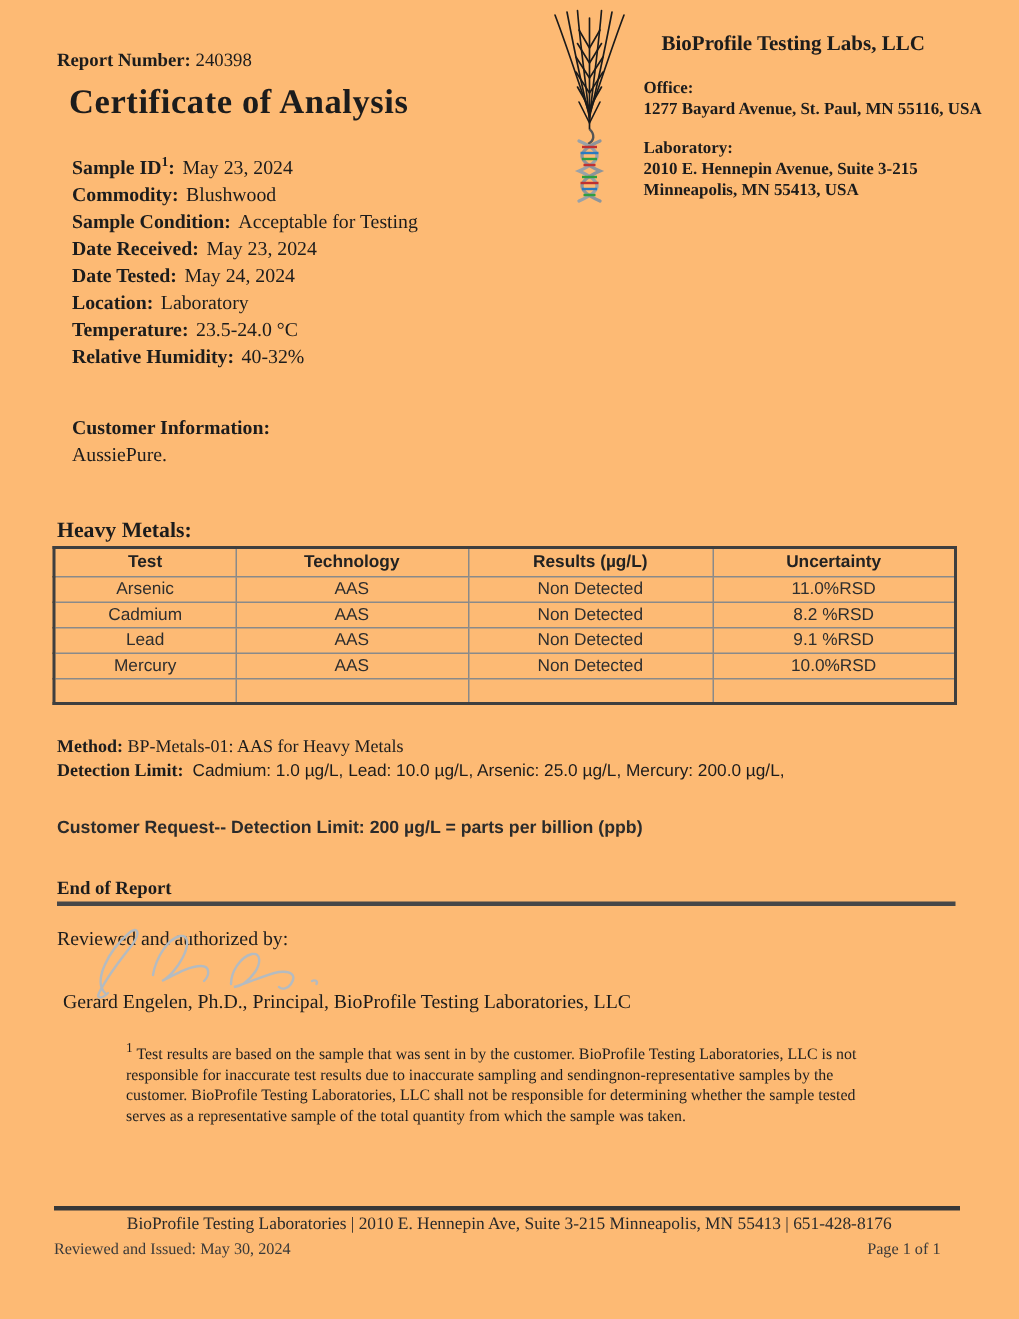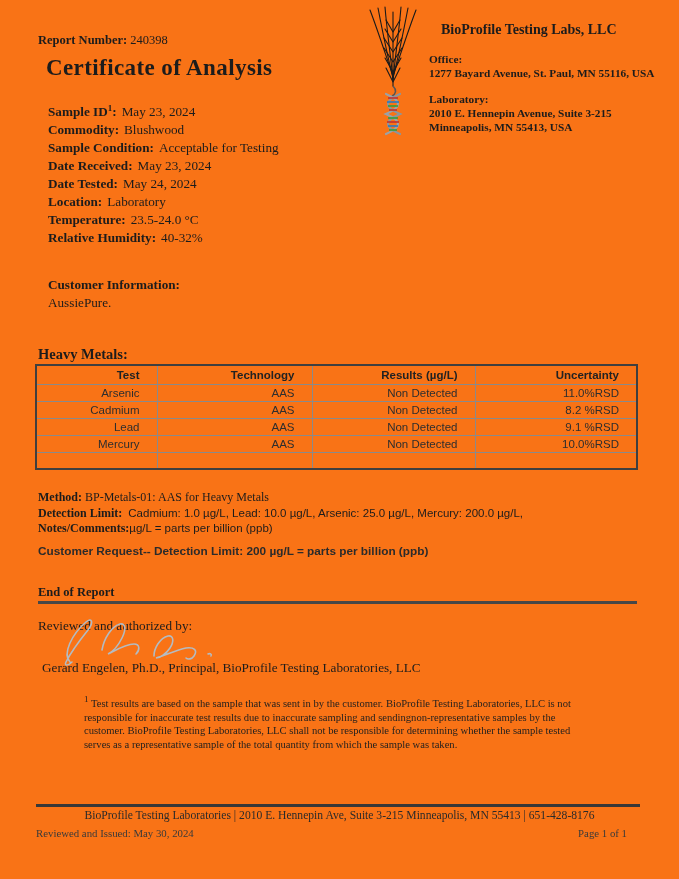--- a/index.html
+++ b/index.html
@@ -1,19 +1,19 @@
 <!DOCTYPE html>
 <html><head>
 <meta charset="utf-8">
 <style>
   * { margin:0; padding:0; box-sizing:border-box; }
   body { background:#e8e8e8; font-family:"Liberation Serif", serif; }
   .page {
     position:relative; width:679px; height:879px; margin:0 auto;
-    background:#f97316; color:#1c1c1c; overflow:hidden;
+    background:#fdba74; color:#1c1c1c; overflow:hidden;
   }
   .b { font-weight:bold; }
 
   .report-number { position:absolute; left:38px; top:33px; font-size:12.5px; font-weight:bold; }
   .report-number .val { font-weight:normal; }
   .doc-title { position:absolute; left:46px; top:55px; font-size:23px; font-weight:bold; letter-spacing:.4px; }
 
   .logo { position:absolute; left:366px; top:6px; }
   .company-name { position:absolute; left:441px; top:22px; font-size:14px; font-weight:bold; }
   .office-block { position:absolute; left:429px; top:52px; font-size:11.3px; font-weight:bold; line-height:14px; }
@@ -23,21 +23,21 @@
   .detail-line { height:18px; line-height:18px; white-space:nowrap; }
   .detail-line .val { margin-left:5px; }
   sup { font-size:9px; vertical-align:super; line-height:0; }
 
   .customer-block { position:absolute; left:48px; top:276px; font-size:13.2px; line-height:18px; }
 
   .hm-heading { position:absolute; left:38px; top:346px; font-size:14.5px; font-weight:bold; }
   .hm-table { position:absolute; left:35px; top:364px; border-collapse:collapse; table-layout:fixed;
     width:601px; font-family:"Liberation Sans", sans-serif; font-size:11.5px; color:#2e2e2e;
     border:2px solid #3f3f3f; }
-  .hm-table th, .hm-table td { border:1px solid #8a8a8a; padding:1px 17px; text-align:right;
+  .hm-table th, .hm-table td { border:1px solid #8a8a8a; padding:1px 17px; text-align:center;
     height:17px; overflow:hidden; white-space:nowrap; }
   .hm-table th { font-weight:bold; height:19px; color:#222; }
 
   .method-block { position:absolute; left:38px; top:490px; font-size:12px; line-height:15.5px; }
   .method-block .lbl { font-weight:bold; }
   .method-block .sansval { font-family:"Liberation Sans", sans-serif; font-size:11.5px; }
 
   .customer-request { position:absolute; left:38px; top:544px; font-family:"Liberation Sans", sans-serif;
     font-size:11.8px; font-weight:bold; color:#2b2b2b; }
 
@@ -174,21 +174,20 @@
         <td></td>
         <td></td>
         <td></td>
       </tr>
     </tbody>
   </table>
 
   <div class="method-block">
     <div><span class="lbl">Method:</span> <span>BP-Metals-01: AAS for Heavy Metals</span></div>
     <div><span class="lbl">Detection Limit:</span>&nbsp; <span class="sansval">Cadmium: 1.0 µg/L, Lead: 10.0 µg/L, Arsenic: 25.0 µg/L, Mercury: 200.0 µg/L,</span></div>
-    <div><span class="lbl">Notes/Comments:</span><span class="sansval">µg/L = parts per billion (ppb)</span></div>
   </div>
 
   <div class="customer-request">Customer Request-- Detection Limit: 200 µg/L = parts per billion (ppb)</div>
 
   <div class="end-of-report">End of Report</div>
   <div class="eor-rule"></div>
 
   <div class="reviewed-by">Reviewed and authorized by:</div>
   <div class="signature">
     <svg width="210" height="60" viewBox="0 0 210 60" aria-hidden="true">

